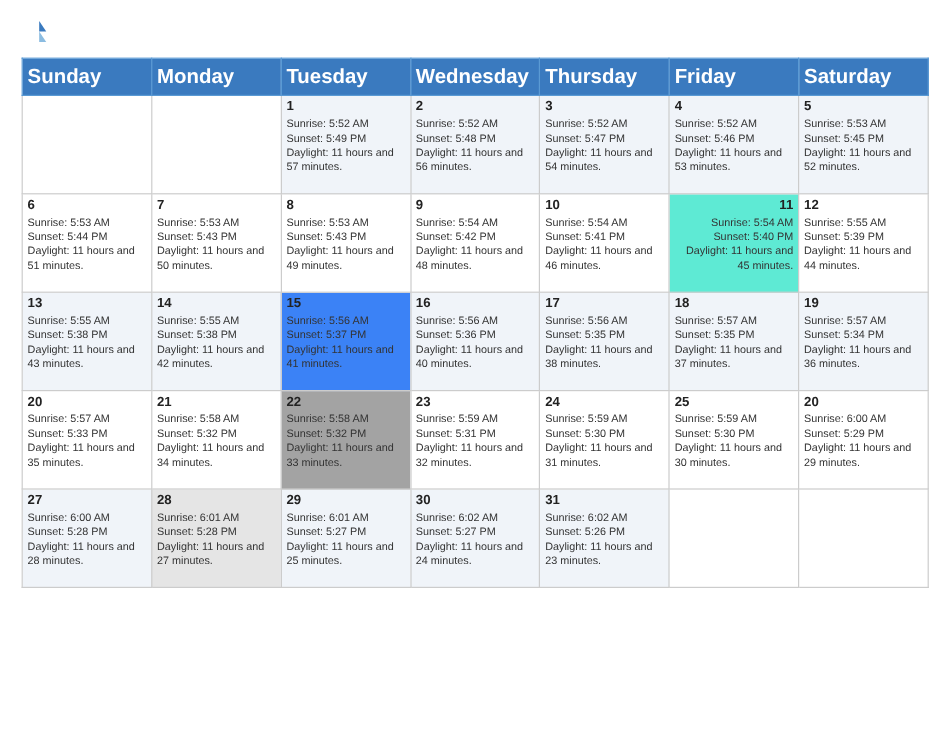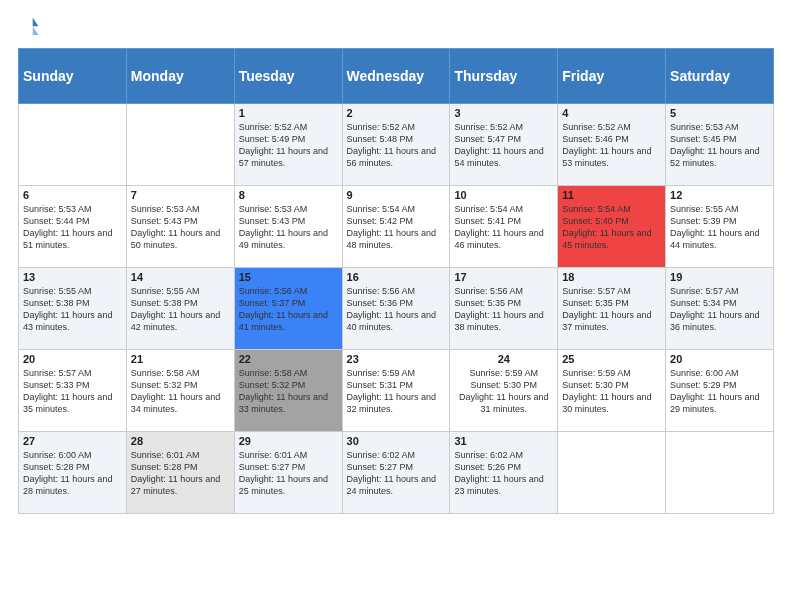--- a/index.html
+++ b/index.html
@@ -49,23 +49,23 @@
       color: #555;
     }
     table {
       width: 100%;
       border-collapse: collapse;
       table-layout: fixed;
     }
     th {
       background-color: #3a7abf;
       color: #fff;
-      font-size: 14px;
+      font-size: 17px;
       font-weight: bold;
-      padding: 19px 4px;
+      padding: 5px 4px;
       text-align: left;
       border: 1px solid #5a9ad4;
     }
     td {
       border: 1px solid #ccc;
       vertical-align: top;
       padding: 3px 4px;
       font-size: 9.5px;
       color: #333;
       height: 82px;
@@ -164,21 +164,21 @@
             <div class="day-info">Sunrise: 5:53 AM<br>Sunset: 5:43 PM<br>Daylight: 11 hours and 49 minutes.</div>
           </td>
           <td style="background: rgb(255, 255, 255);">
             <div class="day-num">9</div>
             <div class="day-info">Sunrise: 5:54 AM<br>Sunset: 5:42 PM<br>Daylight: 11 hours and 48 minutes.</div>
           </td>
           <td style="background: rgb(255, 255, 255);">
             <div class="day-num">10</div>
             <div class="day-info">Sunrise: 5:54 AM<br>Sunset: 5:41 PM<br>Daylight: 11 hours and 46 minutes.</div>
           </td>
-          <td style="background: #ef4444;">
+          <td style="background: #5eead4; text-align: right;">
             <div class="day-num">11</div>
             <div class="day-info">Sunrise: 5:54 AM<br>Sunset: 5:40 PM<br>Daylight: 11 hours and 45 minutes.</div>
           </td>
           <td style="background: rgb(255, 255, 255);">
             <div class="day-num">12</div>
             <div class="day-info">Sunrise: 5:55 AM<br>Sunset: 5:39 PM<br>Daylight: 11 hours and 44 minutes.</div>
           </td>
         </tr>
         <tr>
           <td style="background: rgb(240, 244, 249);">
@@ -220,21 +220,21 @@
             <div class="day-info">Sunrise: 5:58 AM<br>Sunset: 5:32 PM<br>Daylight: 11 hours and 34 minutes.</div>
           </td>
           <td style="background: #a3a3a3;">
             <div class="day-num">22</div>
             <div class="day-info">Sunrise: 5:58 AM<br>Sunset: 5:32 PM<br>Daylight: 11 hours and 33 minutes.</div>
           </td>
           <td style="background: rgb(255, 255, 255);">
             <div class="day-num">23</div>
             <div class="day-info">Sunrise: 5:59 AM<br>Sunset: 5:31 PM<br>Daylight: 11 hours and 32 minutes.</div>
           </td>
-          <td style="background: rgb(255, 255, 255); text-align: center;">
+          <td style="background: rgb(255, 255, 255);">
             <div class="day-num">24</div>
             <div class="day-info">Sunrise: 5:59 AM<br>Sunset: 5:30 PM<br>Daylight: 11 hours and 31 minutes.</div>
           </td>
           <td style="background: rgb(255, 255, 255);">
             <div class="day-num">25</div>
             <div class="day-info">Sunrise: 5:59 AM<br>Sunset: 5:30 PM<br>Daylight: 11 hours and 30 minutes.</div>
           </td>
           <td style="background: rgb(255, 255, 255);">
             <div class="day-num">20</div>
             <div class="day-info">Sunrise: 6:00 AM<br>Sunset: 5:29 PM<br>Daylight: 11 hours and 29 minutes.</div>

